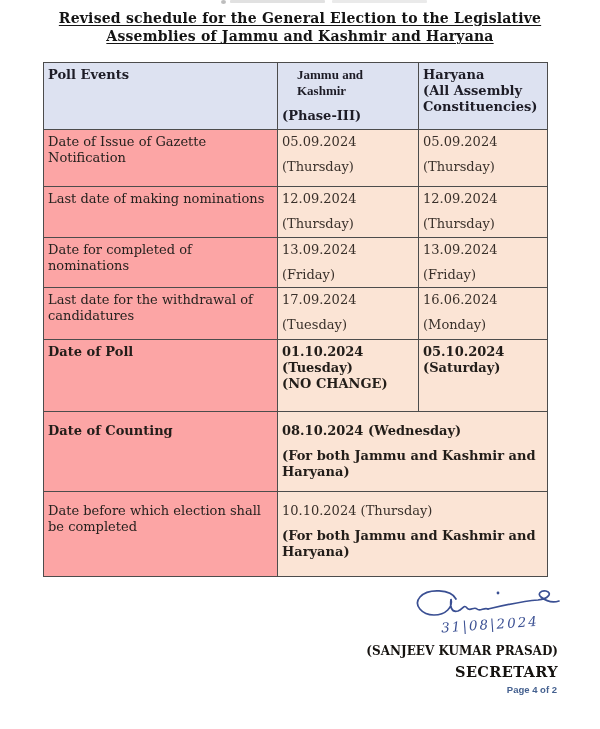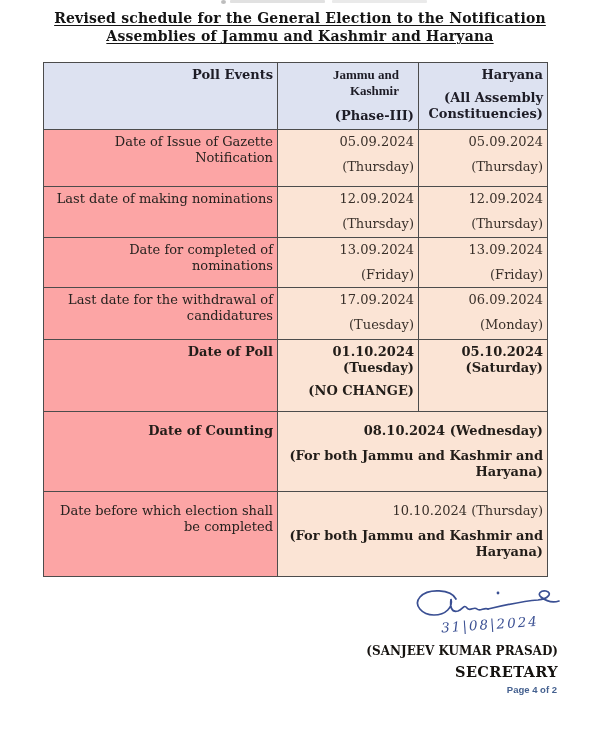--- a/index.html
+++ b/index.html
@@ -26,31 +26,31 @@
     line-height: 1.32; color: #141414; letter-spacing: .2px;
   }
   .title .tl { text-decoration: underline; text-underline-offset: 2px; }
 
   table.sched {
     position: absolute; left: 43px; top: 62px; width: 504px;
     border-collapse: collapse; table-layout: fixed;
   }
   table.sched td {
     border: 1.2px solid #4c4c4c;
-    vertical-align: top; text-align: right;
+    vertical-align: top; text-align: left;
     padding: 4px 4px 3px;
     font-size: 13px; line-height: 1.24;
   }
   tr.head td { background: #dde2f1; font-weight: bold; color: #1d1c26; }
   td.datecell { background: #fbe4d5; color: #39302a; font-size: 13.5px; }
   td.event   { background: #fca5a5; }
   .b { font-weight: bold; color: #221d19; }
   .line { display: block; }
   .gap { margin-top: 9px; }
-  .gap-sm { margin-top: 7px; }
+  .gap-sm { margin-top: 0; }
   .narrow { max-width: 102px; margin: 0 auto; font-family: Liberation Serif, serif; }
   tr.pad-top td { padding-top: 11px; }
 
   
   .sig-wrap { position: absolute; left: 410px; top: 586px; width: 155px; height: 42px; }
   .sig-wrap svg { width: 100%; height: 100%; }
   .sig-date {
     position: absolute; left: 441px; top: 615px; width: 130px;
     color: #3b5093; font-size: 13.5px; font-style: italic;
     letter-spacing: 2px; transform: rotate(-4deg); white-space: nowrap;
@@ -72,21 +72,21 @@
 </head>
 <body>
 
 <div class="doc">
 
   <div class="artifact a0"></div>
   <div class="artifact a1"></div>
   <div class="artifact a2"></div>
 
   <div class="title">
-    <span class="tl">Revised schedule for the General Election to the Notification</span><br>
+    <span class="tl">Revised schedule for the General Election to the Legislative</span><br>
     <span class="tl">Assemblies of Jammu and Kashmir and Haryana</span>
   </div>
 
   <table class="sched">
     <colgroup>
         <col style="width:234px">
         <col style="width:141px">
         <col style="width:129px">
       </colgroup>
 
@@ -149,21 +149,21 @@
 
     <tr style="height:52px">
       <td class="event">
         <span class="line">Last date for the withdrawal of candidatures</span>
       </td>
       <td class="datecell">
         <span class="line">17.09.2024</span>
         <span class="line gap">(Tuesday)</span>
       </td>
       <td class="datecell">
-        <span class="line">06.09.2024</span>
+        <span class="line">16.06.2024</span>
         <span class="line gap">(Monday)</span>
       </td>
     </tr>
 
     <tr style="height:72px">
       <td class="event">
         <span class="line b">Date of Poll</span>
       </td>
       <td class="datecell">
         <span class="line b">01.10.2024 (Tuesday)</span>

